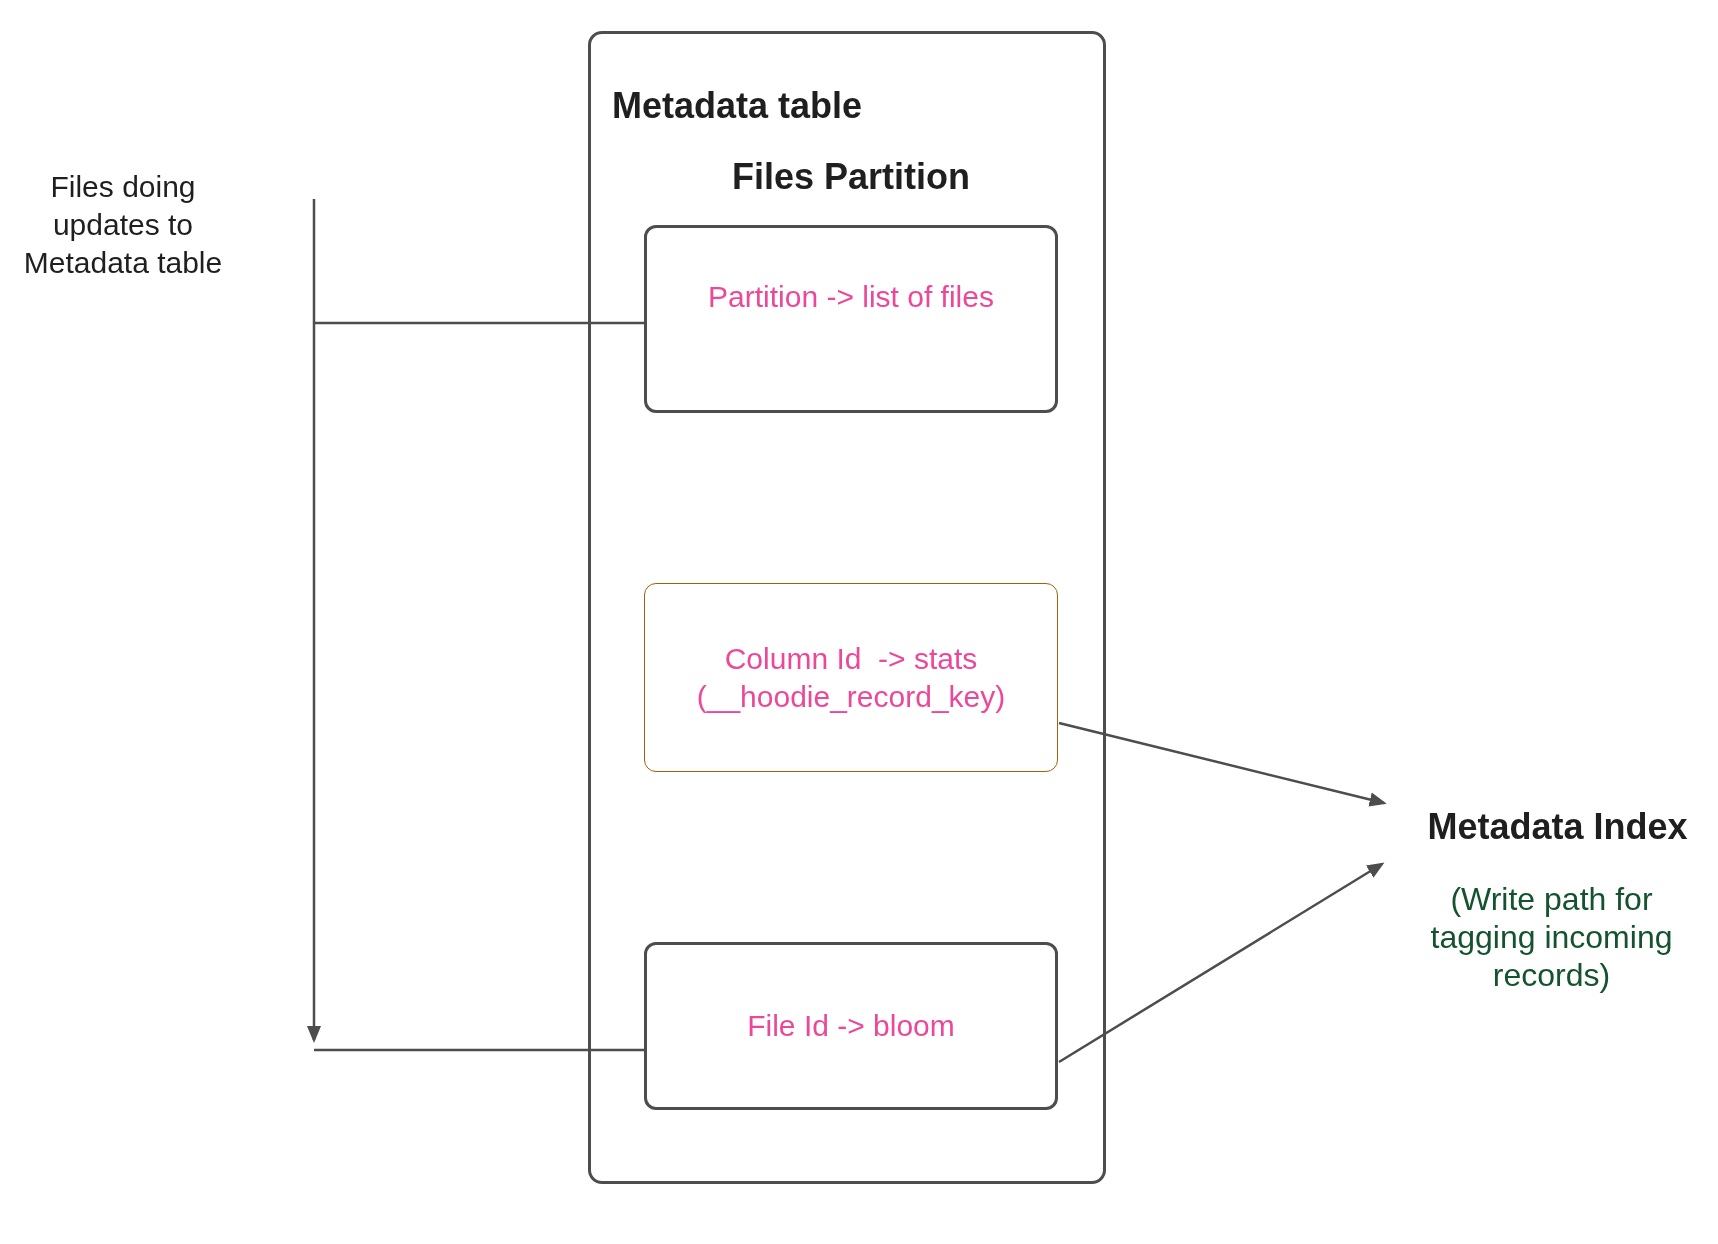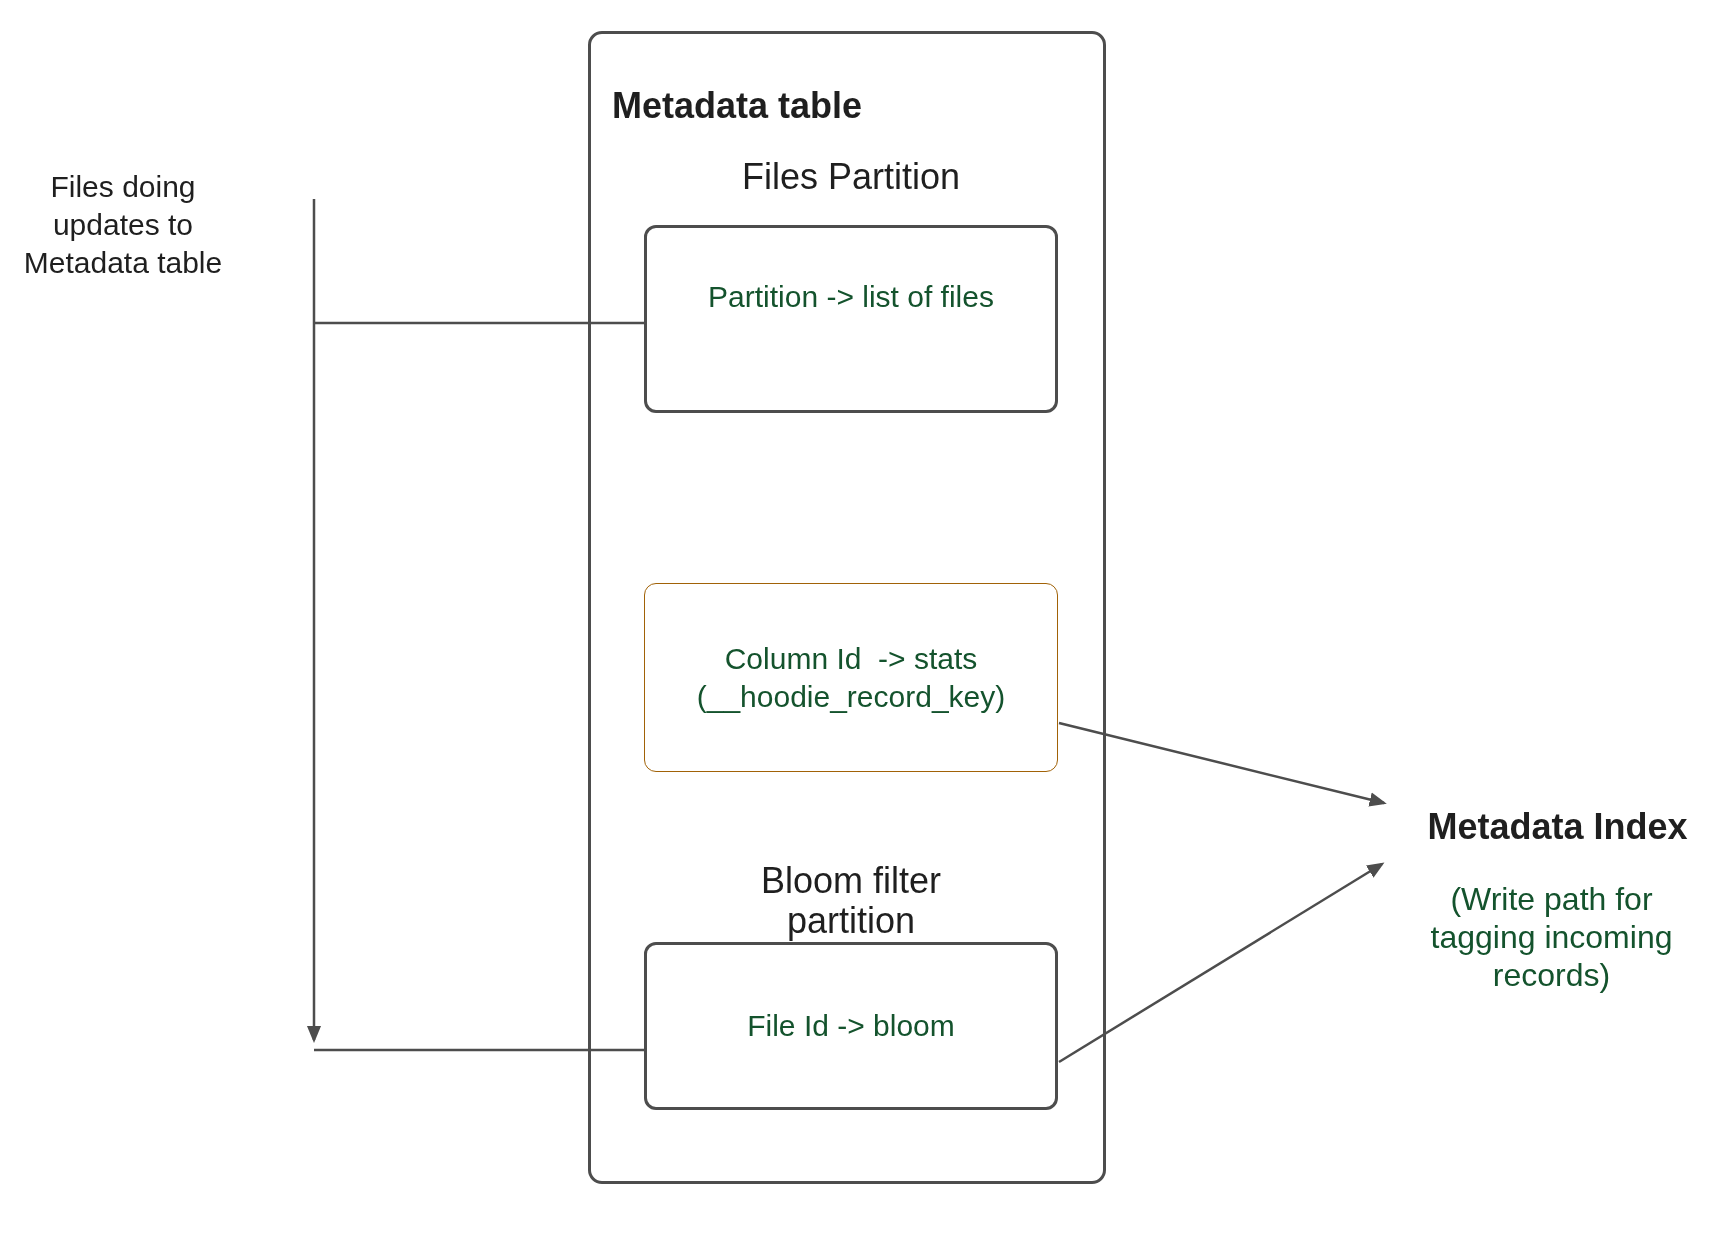--- a/index.html
+++ b/index.html
@@ -14,30 +14,30 @@
   .container{
     position:absolute;left:588px;top:31px;width:518px;height:1153px;
     border:3px solid #4d4d4d;border-radius:14px;box-sizing:border-box;
     background:transparent;
   }
   .title{
     position:absolute;left:612px;top:86px;font-size:36px;font-weight:bold;line-height:40px;
   }
   .hdr{
     position:absolute;left:645px;width:412px;text-align:center;
-    font-size:36px;font-weight:normal;line-height:40px;white-space:pre-line;
+    font-size:36px;font-weight:bold;line-height:40px;white-space:pre-line;
   }
   .hdr.files{top:157px}
   .hdr.cs{top:481px}
   .hdr.bloom{top:861px}
   .box{
     position:absolute;left:644px;width:414px;box-sizing:border-box;
     border:3px solid #4d4d4d;border-radius:12px;background:#fff;
     display:flex;align-items:center;justify-content:center;text-align:center;
-    font-size:30px;line-height:38px;white-space:pre-wrap;color:#14532d;
+    font-size:30px;line-height:38px;white-space:pre-wrap;color:#ec4899;
   }
   .box.files{top:225px;height:188px;padding-bottom:44px}
   .box.cs{top:583px;height:189px;border:1px solid #a16207}
   .box.bloom{top:942px;height:168px}
   .mi-title{
     position:absolute;left:1385px;width:345px;top:807px;text-align:center;
     font-size:36px;font-weight:bold;line-height:40px;
   }
   .mi-note{
     position:absolute;left:1394px;width:315px;top:880px;text-align:center;
@@ -61,22 +61,20 @@
   <div class="hdr files">Files Partition</div>
   <div class="box files">
     <span>Partition -&gt; list of files</span>
   </div>
 
   <div class="box cs">
     <span>Column Id  -&gt; stats
 (__hoodie_record_key)</span>
   </div>
 
-  <div class="hdr bloom">Bloom filter
-partition</div>
   <div class="box bloom">
     <span>File Id -&gt; bloom</span>
   </div>
 
   <div class="mi-title">Metadata Index</div>
   <div class="mi-note">(Write path for
 tagging incoming
 records)</div>
 
   <svg class="lines" width="1718" height="1244" viewBox="0 0 1718 1244">

